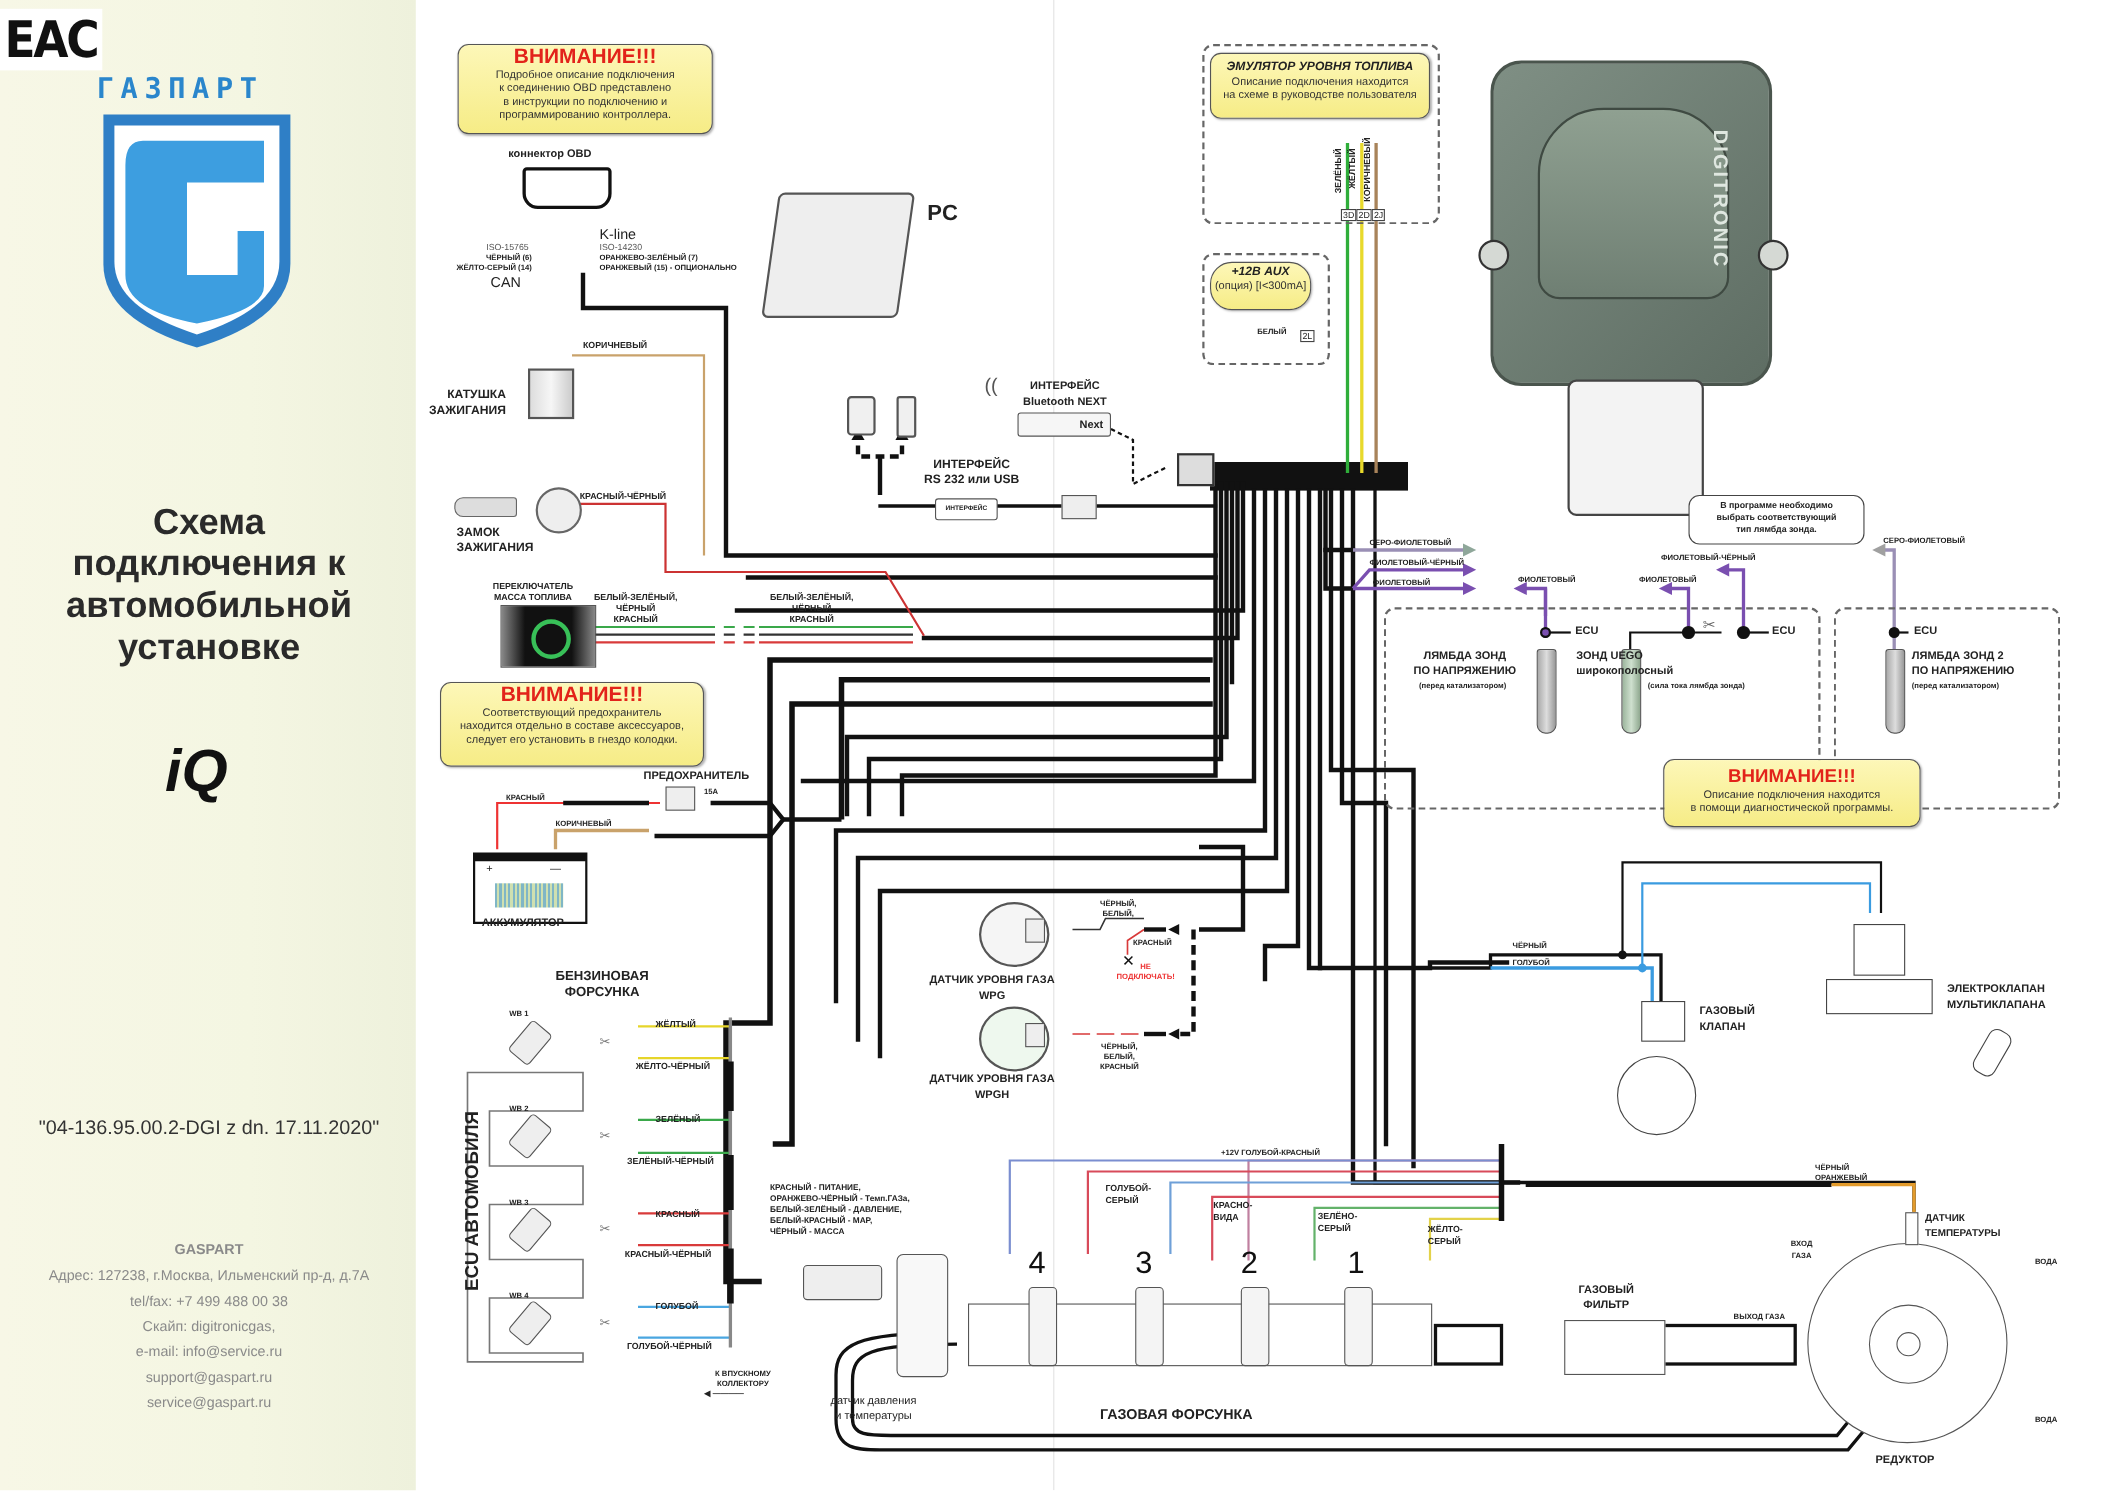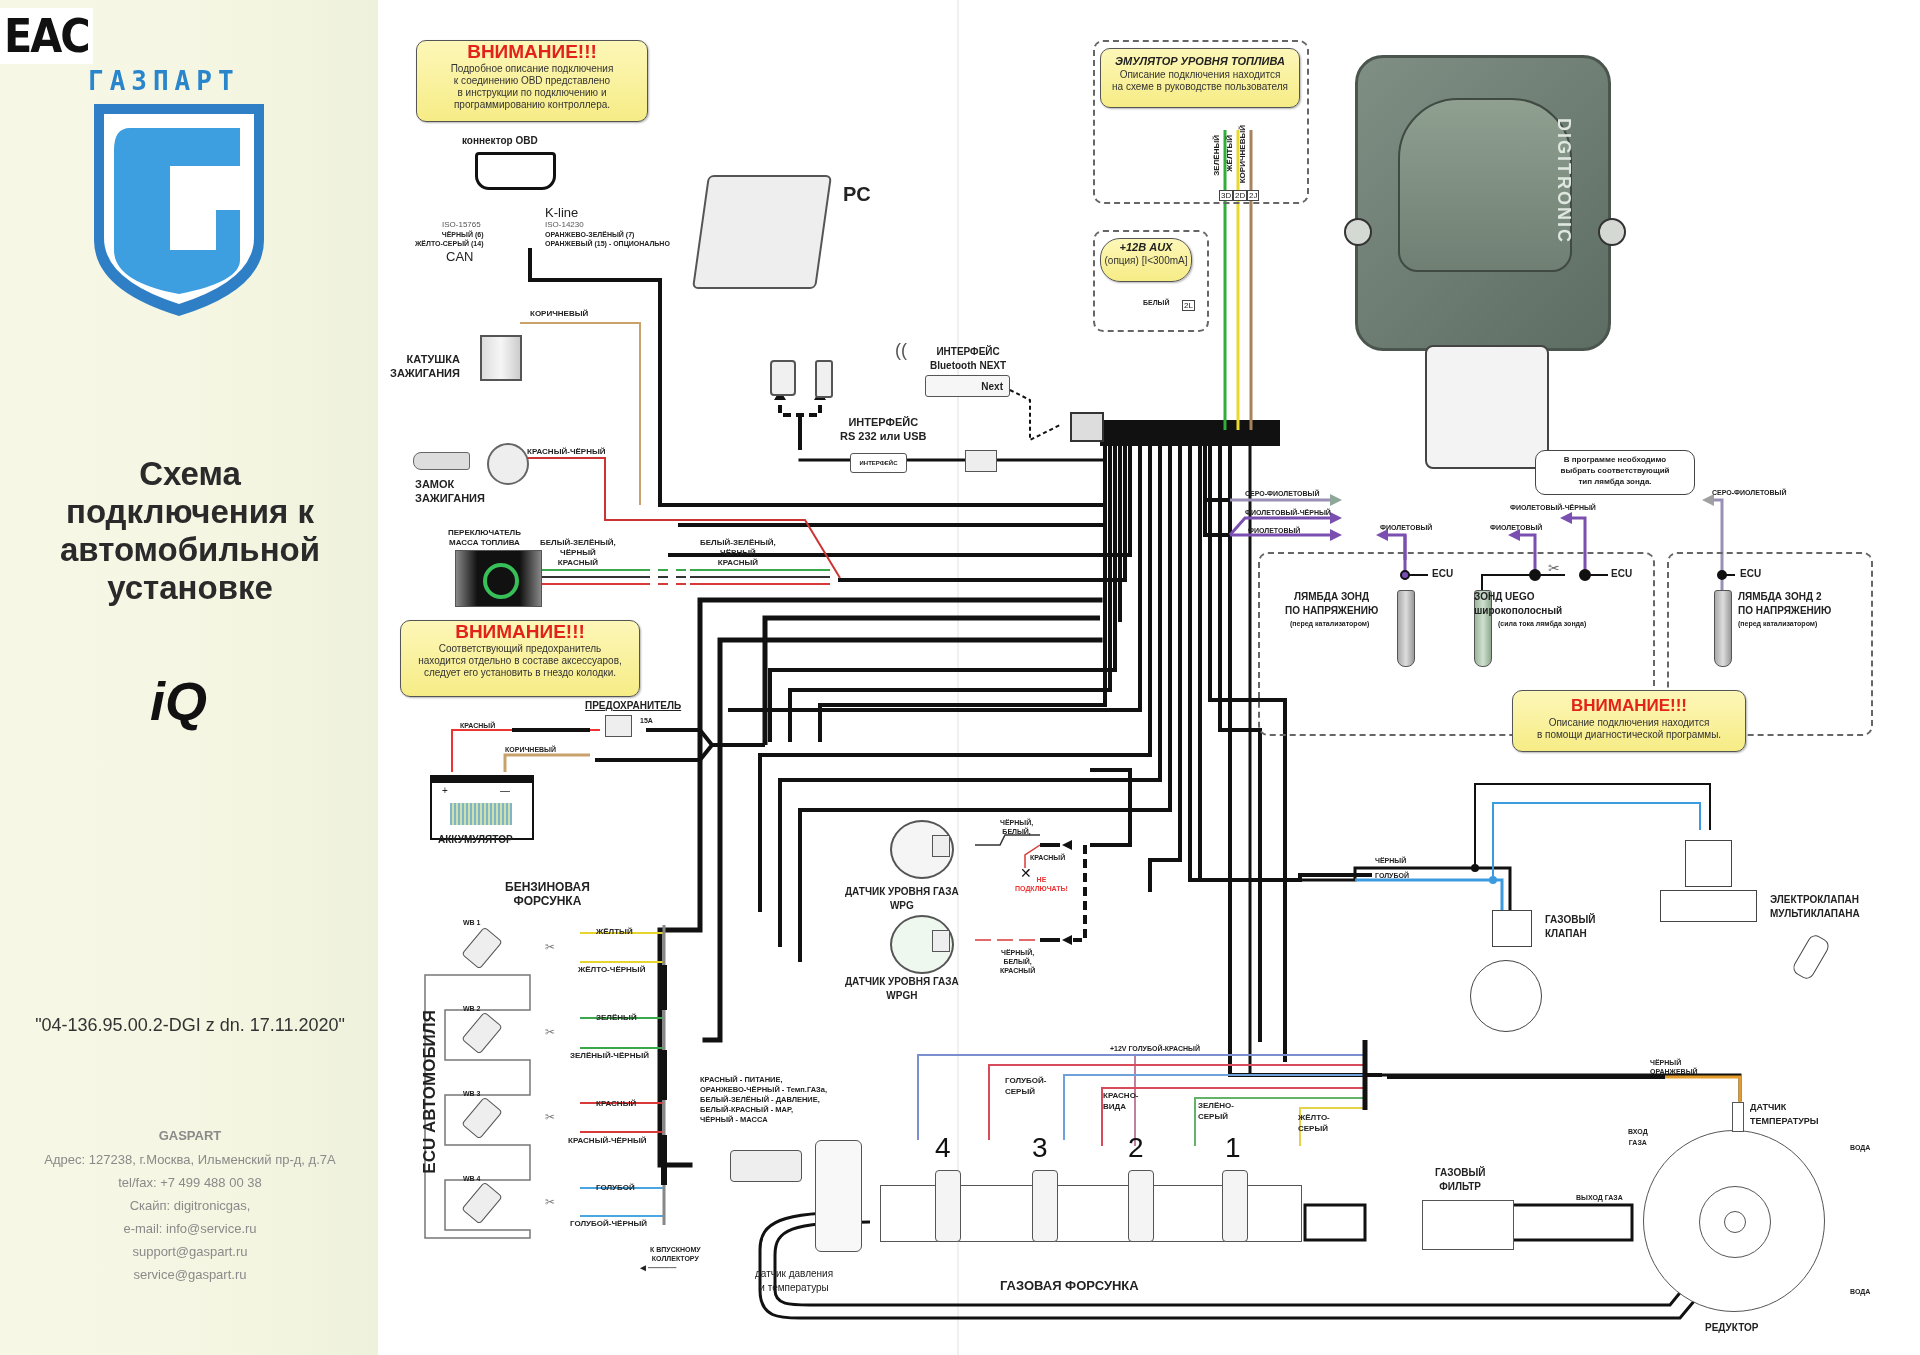--- a/index.html
+++ b/index.html
@@ -294,21 +294,21 @@
 <div class="lblbig" style="left:700px;top:538px;font-size:8px;line-height:10px;">БЕЛЫЙ-ЗЕЛЁНЫЙ,
 ЧЁРНЫЙ
 КРАСНЫЙ</div>
 
 <div class="callout" style="left:400px;top:620px;width:238px;height:75px;">
   <div class="h">ВНИМАНИЕ!!!</div>
   <div class="t">Соответствующий предохранитель
 находится отдельно в составе аксессуаров,
 следует его установить в гнездо колодки.</div>
 </div>
-<div class="lbl" style="left:585px;top:700px;font-size:10px;text-decoration:underline;">ПРЕДОХРАНИТЕЛЬ</div>
+<div class="lbl" style="left:585px;top:700px;font-size:10px;">ПРЕДОХРАНИТЕЛЬ</div>
 <div class="abs" style="left:605px;top:715px;width:25px;height:20px;border:1.5px solid #555;background:#eee;"></div>
 <div class="lbl" style="left:640px;top:715px;font-size:7px;">15A</div>
 <div class="lbl" style="left:460px;top:720px;font-size:7px;">КРАСНЫЙ</div>
 <div class="lbl" style="left:505px;top:744px;font-size:7px;">КОРИЧНЕВЫЙ</div>
 <div class="abs" style="left:430px;top:775px;width:100px;height:55px;border:2px solid #111;border-top:8px solid #111;background:#fff;">
   <div class="abs" style="left:10px;top:2px;font-size:10px;">+</div>
   <div class="abs" style="left:68px;top:2px;font-size:10px;">—</div>
   <div class="abs" style="left:18px;top:20px;width:62px;height:22px;background:repeating-linear-gradient(90deg,#7fb6c6 0 2px,#cfe0b0 2px 4px);"></div>
 </div>
 <div class="lbl" style="left:438px;top:834px;font-size:10px;">АККУМУЛЯТОР</div>
@@ -328,21 +328,21 @@
 <div class="ecuword" style="left:1432px;top:568px;">ECU</div>
 <div class="ecuword" style="left:1611px;top:568px;">ECU</div>
 <div class="ecuword" style="left:1740px;top:568px;">ECU</div>
 <div class="abs" style="left:1548px;top:560px;font-size:14px;color:#666;">✂</div>
 <div class="abs" style="left:1397px;top:590px;width:16px;height:75px;background:linear-gradient(90deg,#aaa,#ddd,#999);border:1px solid #555;border-radius:3px 3px 8px 8px;"></div>
 <div class="abs" style="left:1474px;top:590px;width:16px;height:75px;background:linear-gradient(90deg,#9bb59c,#cfe0cf,#8fa88f);border:1px solid #555;border-radius:3px 3px 8px 8px;"></div>
 <div class="abs" style="left:1714px;top:590px;width:16px;height:75px;background:linear-gradient(90deg,#aaa,#ddd,#999);border:1px solid #555;border-radius:3px 3px 8px 8px;"></div>
 <div class="lblbig" style="left:1285px;top:590px;font-size:10px;text-align:center;">ЛЯМБДА ЗОНД
 ПО НАПРЯЖЕНИЮ</div>
 <div class="lbl" style="left:1290px;top:618px;font-size:7px;">(перед катализатором)</div>
-<div class="lblbig" style="left:1474px;top:590px;font-size:10px;text-align:left;">ЗОНД UEGO
+<div class="lblbig" style="left:1433px;top:590px;font-size:10px;text-align:left;">ЗОНД UEGO
 широкополосный</div>
 <div class="lbl" style="left:1498px;top:618px;font-size:7px;">(сила тока лямбда зонда)</div>
 <div class="lblbig" style="left:1738px;top:590px;font-size:10px;text-align:left;">ЛЯМБДА ЗОНД 2
 ПО НАПРЯЖЕНИЮ</div>
 <div class="lbl" style="left:1738px;top:618px;font-size:7px;">(перед катализатором)</div>
 <div class="callout" style="left:1512px;top:690px;width:232px;height:60px;">
   <div class="h" style="font-size:17px;margin-top:4px;">ВНИМАНИЕ!!!</div>
   <div class="t">Описание подключения находится
 в помощи диагностической программы.</div>
 </div>

